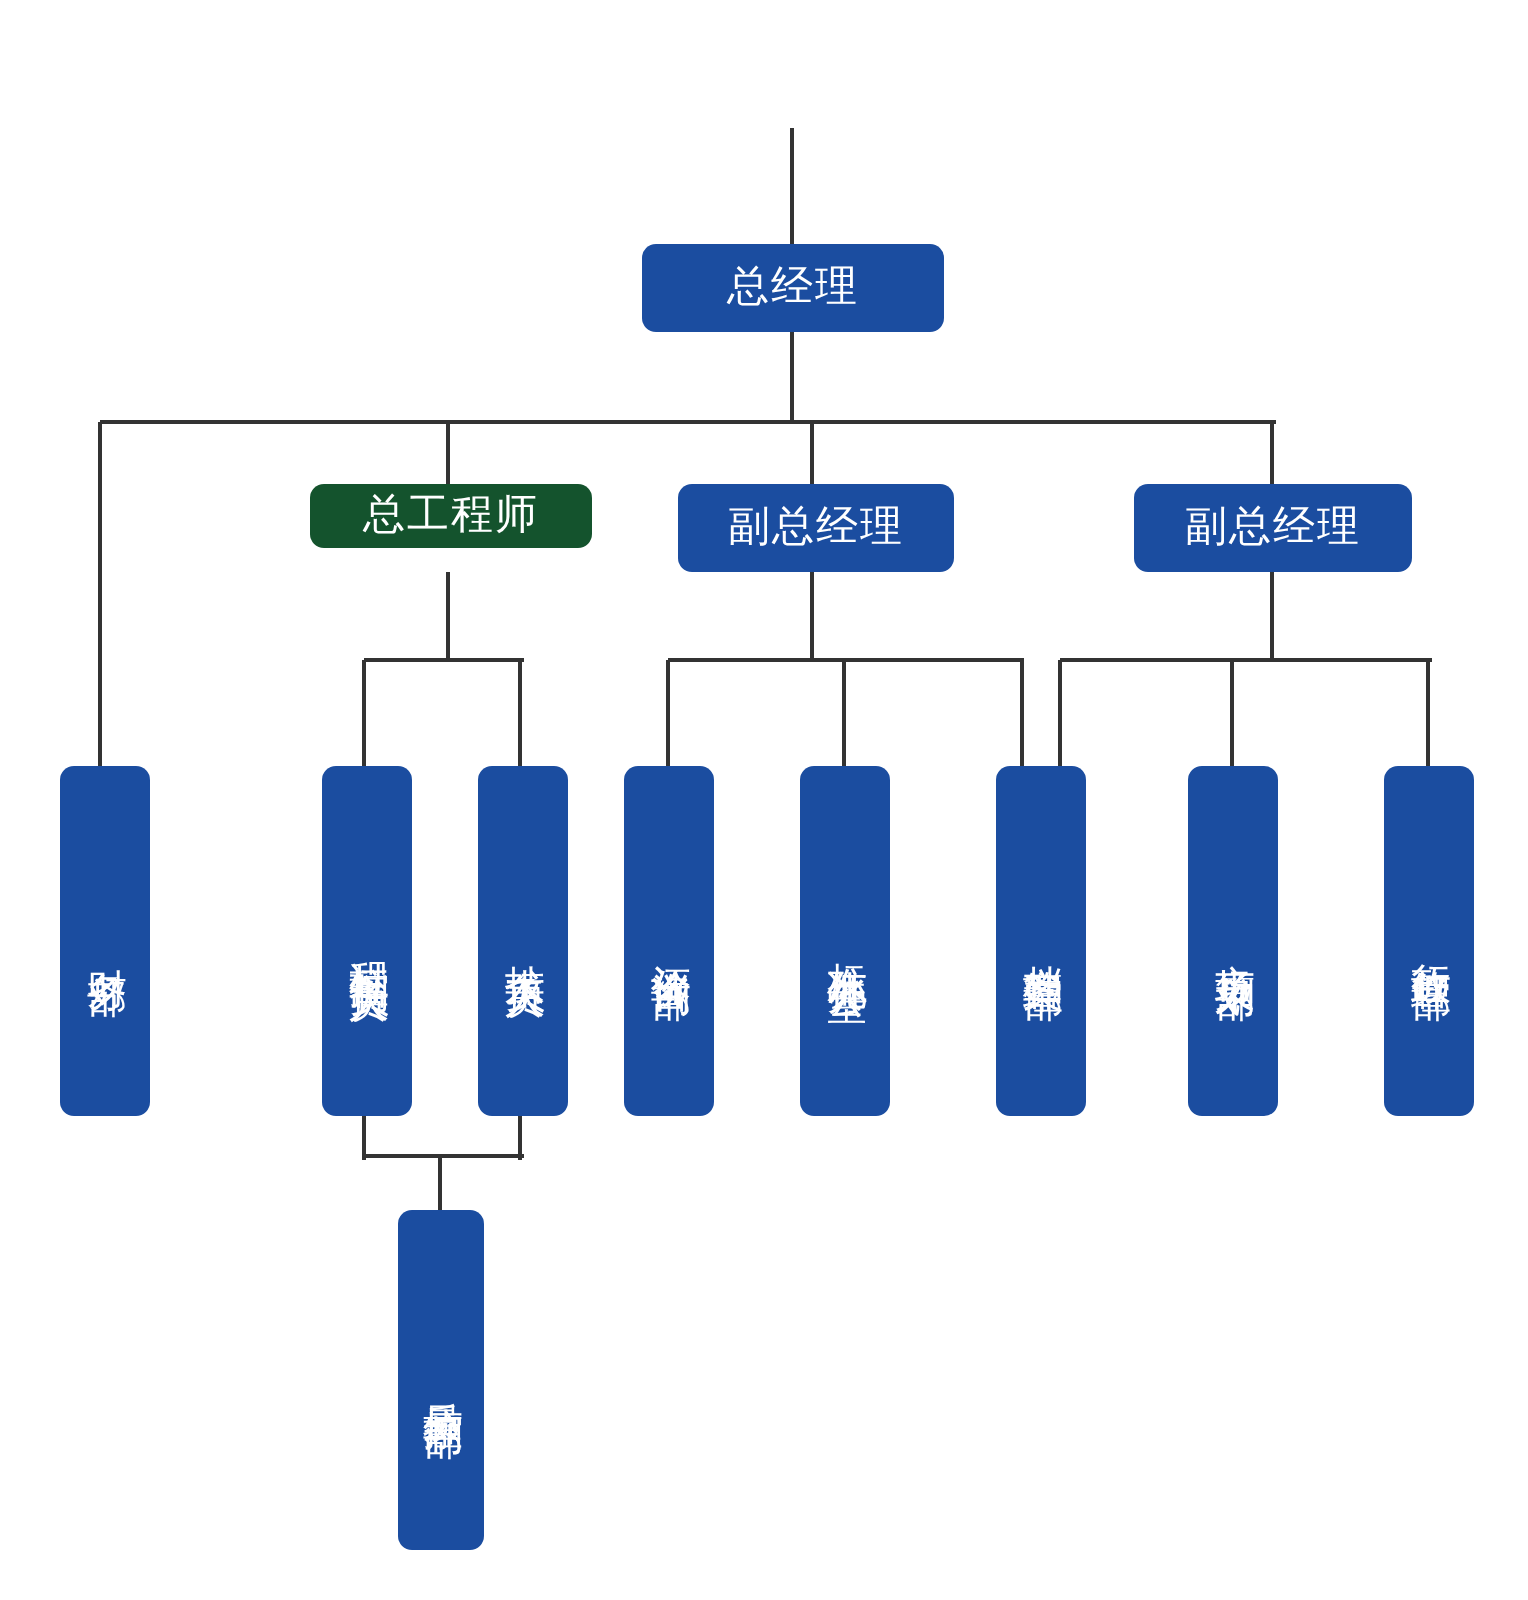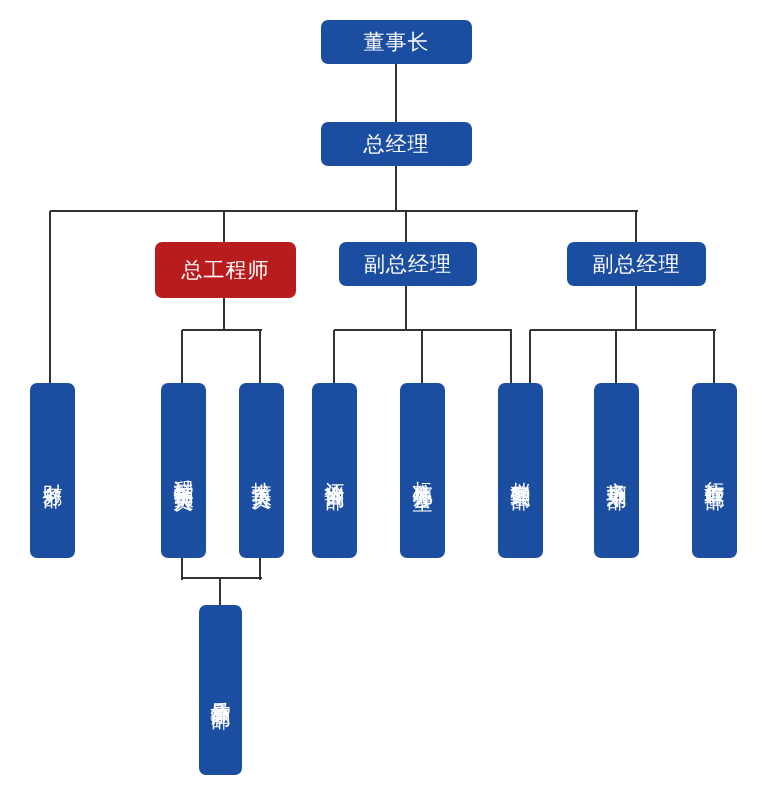--- a/index.html
+++ b/index.html
@@ -62,27 +62,24 @@
     <div class="ln v" style="left: 510px; top: 330px; height: 54px; background: rgb(51, 51, 51);"></div>
     <div class="ln v" style="left: 635px; top: 286px; height: 45px; background: rgb(51, 51, 51);"></div>
     <div class="ln h" style="left: 530px; top: 329px; width: 186px; background: rgb(51, 51, 51);"></div>
     <div class="ln v" style="left: 529px; top: 330px; height: 54px; background: rgb(51, 51, 51);"></div>
     <div class="ln v" style="left: 615px; top: 330px; height: 54px; background: rgb(51, 51, 51);"></div>
     <div class="ln v" style="left: 713px; top: 330px; height: 54px; background: rgb(51, 51, 51);"></div>
     <div class="ln v" style="left: 181px; top: 558px; height: 22px; background: rgb(51, 51, 51);"></div>
     <div class="ln v" style="left: 259px; top: 558px; height: 22px; background: rgb(51, 51, 51);"></div>
     <div class="ln h" style="left: 182px; top: 577px; width: 80px; background: rgb(51, 51, 51);"></div>
     <div class="ln v" style="left: 219px; top: 578px; height: 28px; background: rgb(51, 51, 51);"></div>
-    <div class="node h" style="left: 321px; top: 20px; width: 151px; height: 44px; background: rgb(27, 77, 160); color: rgb(255, 255, 255);">
-      <span class="lbl">董事长</span>
-    </div>
     <div class="node h" style="left: 321px; top: 122px; width: 151px; height: 44px; background: rgb(27, 77, 160); color: rgb(255, 255, 255); text-align: right;">
       <span class="lbl">总经理</span>
     </div>
-    <div class="node h" style="left: 155px; top: 242px; width: 141px; height: 56px; background: #b91c1c; color: rgb(255, 255, 255);">
+    <div class="node h" style="left: 155px; top: 242px; width: 141px; height: 32px; background: #14532d; color: rgb(255, 255, 255);">
       <span class="lbl">总工程师</span>
     </div>
     <div class="node h" style="left: 339px; top: 242px; width: 138px; height: 44px; background: rgb(27, 77, 160); color: rgb(255, 255, 255);">
       <span class="lbl">副总经理</span>
     </div>
     <div class="node h" style="left: 567px; top: 242px; width: 139px; height: 44px; background: rgb(27, 77, 160); color: rgb(255, 255, 255);">
       <span class="lbl">副总经理</span>
     </div>
     <div class="node v" style="left: 30px; top: 383px; width: 45px; height: 175px; background: rgb(27, 77, 160); color: rgb(255, 255, 255);">
       <span class="lbl">财务部</span>

